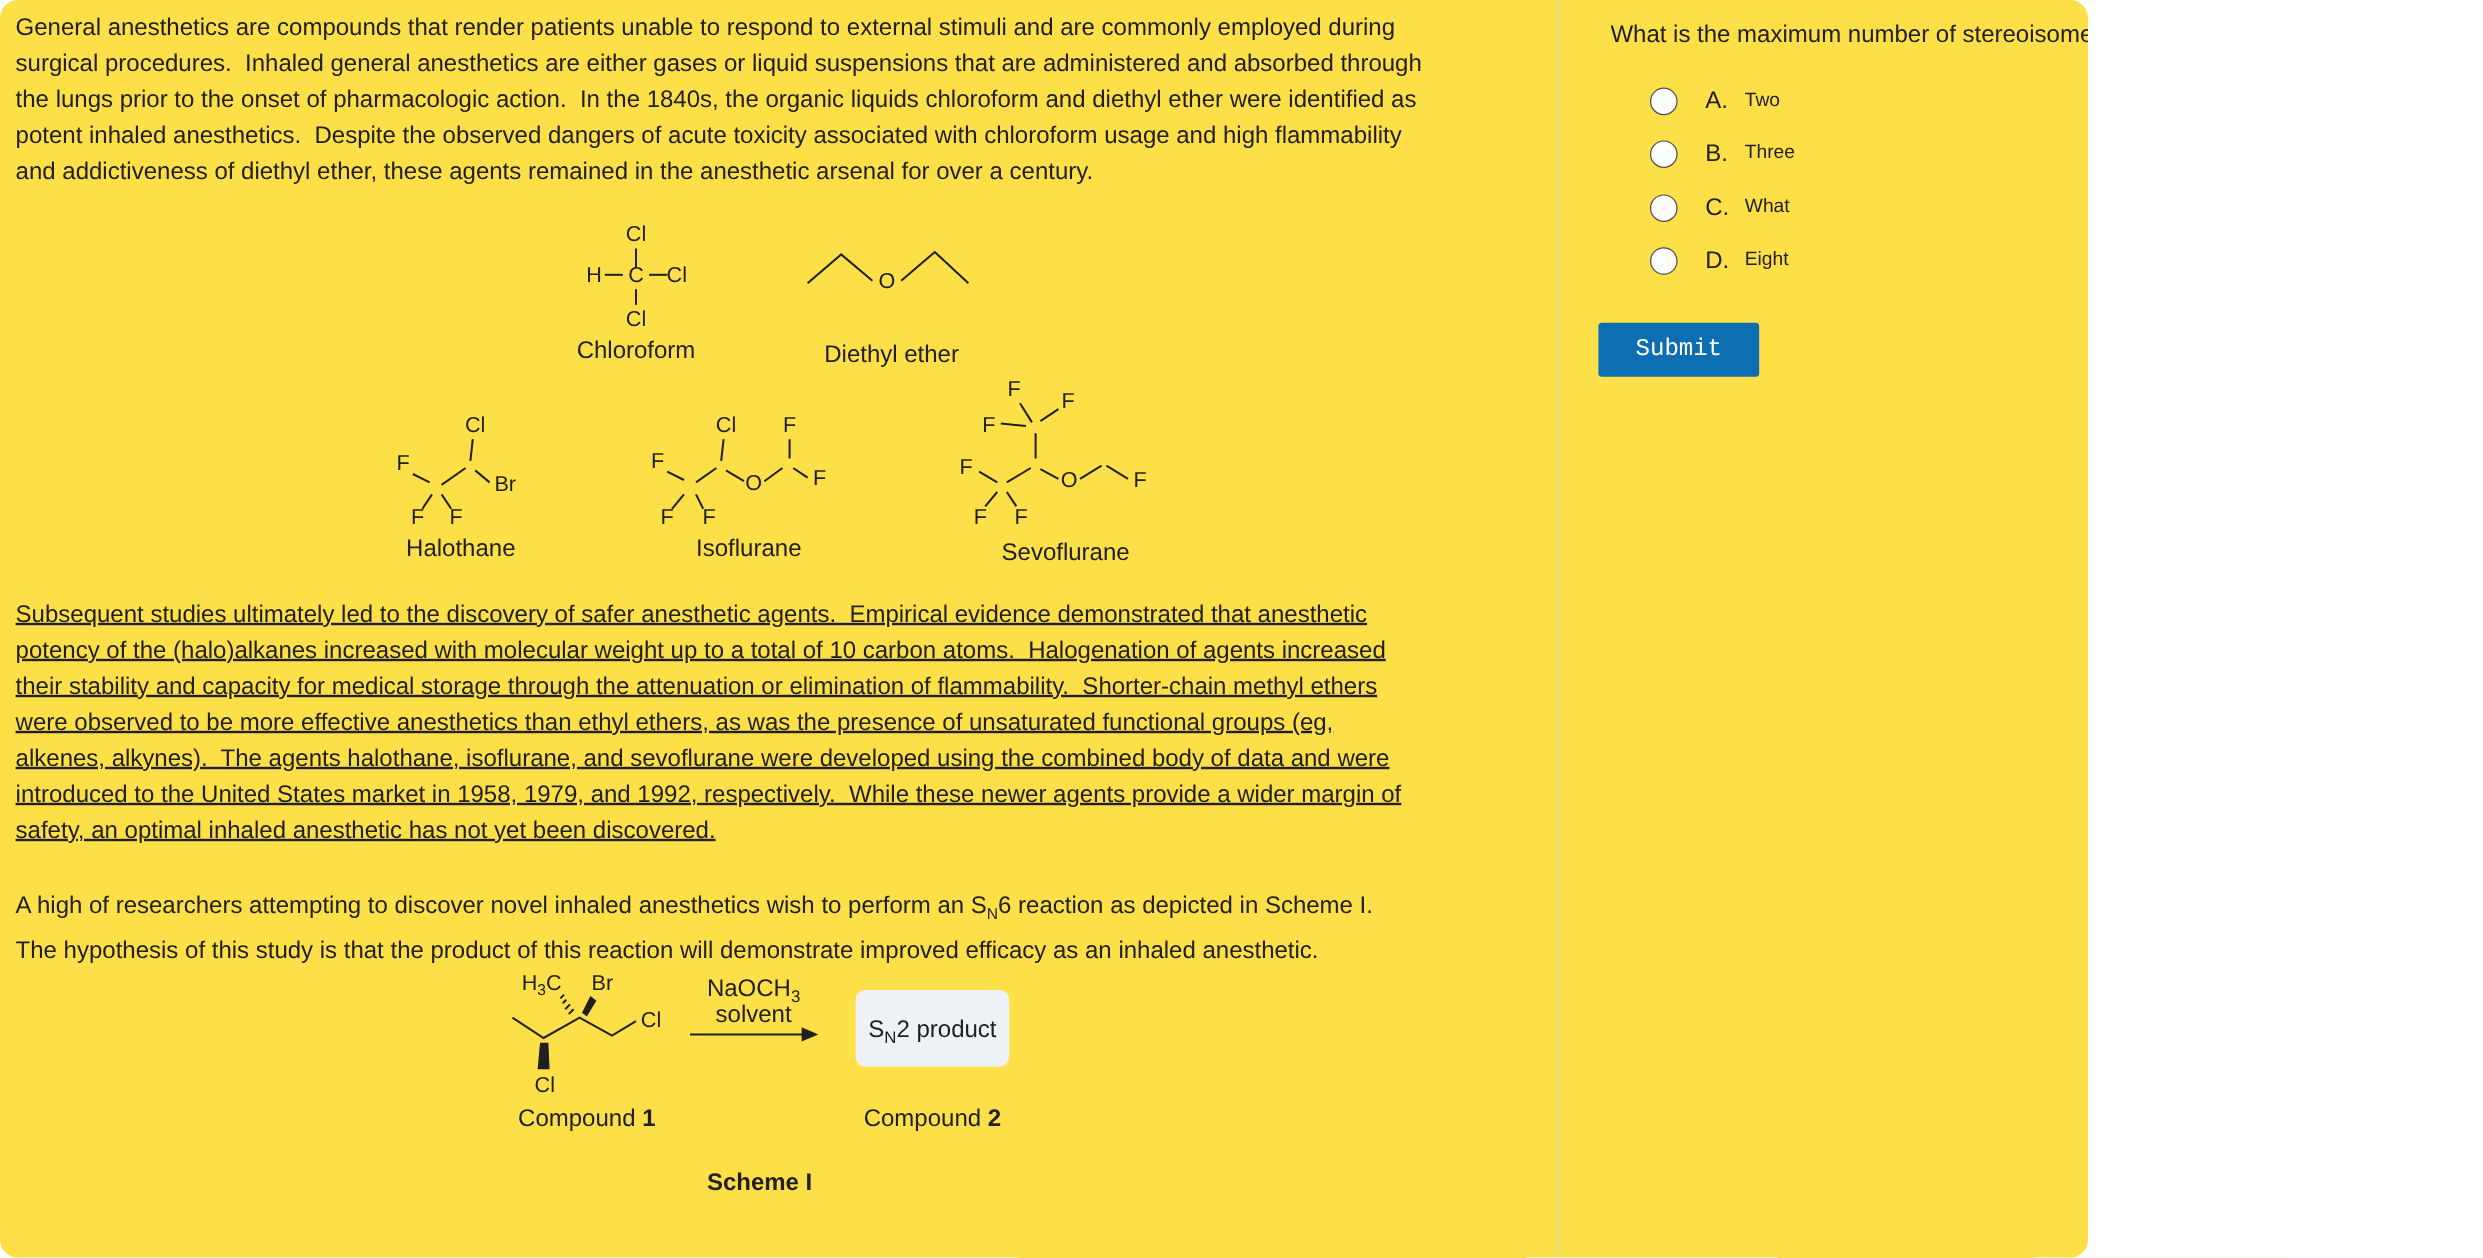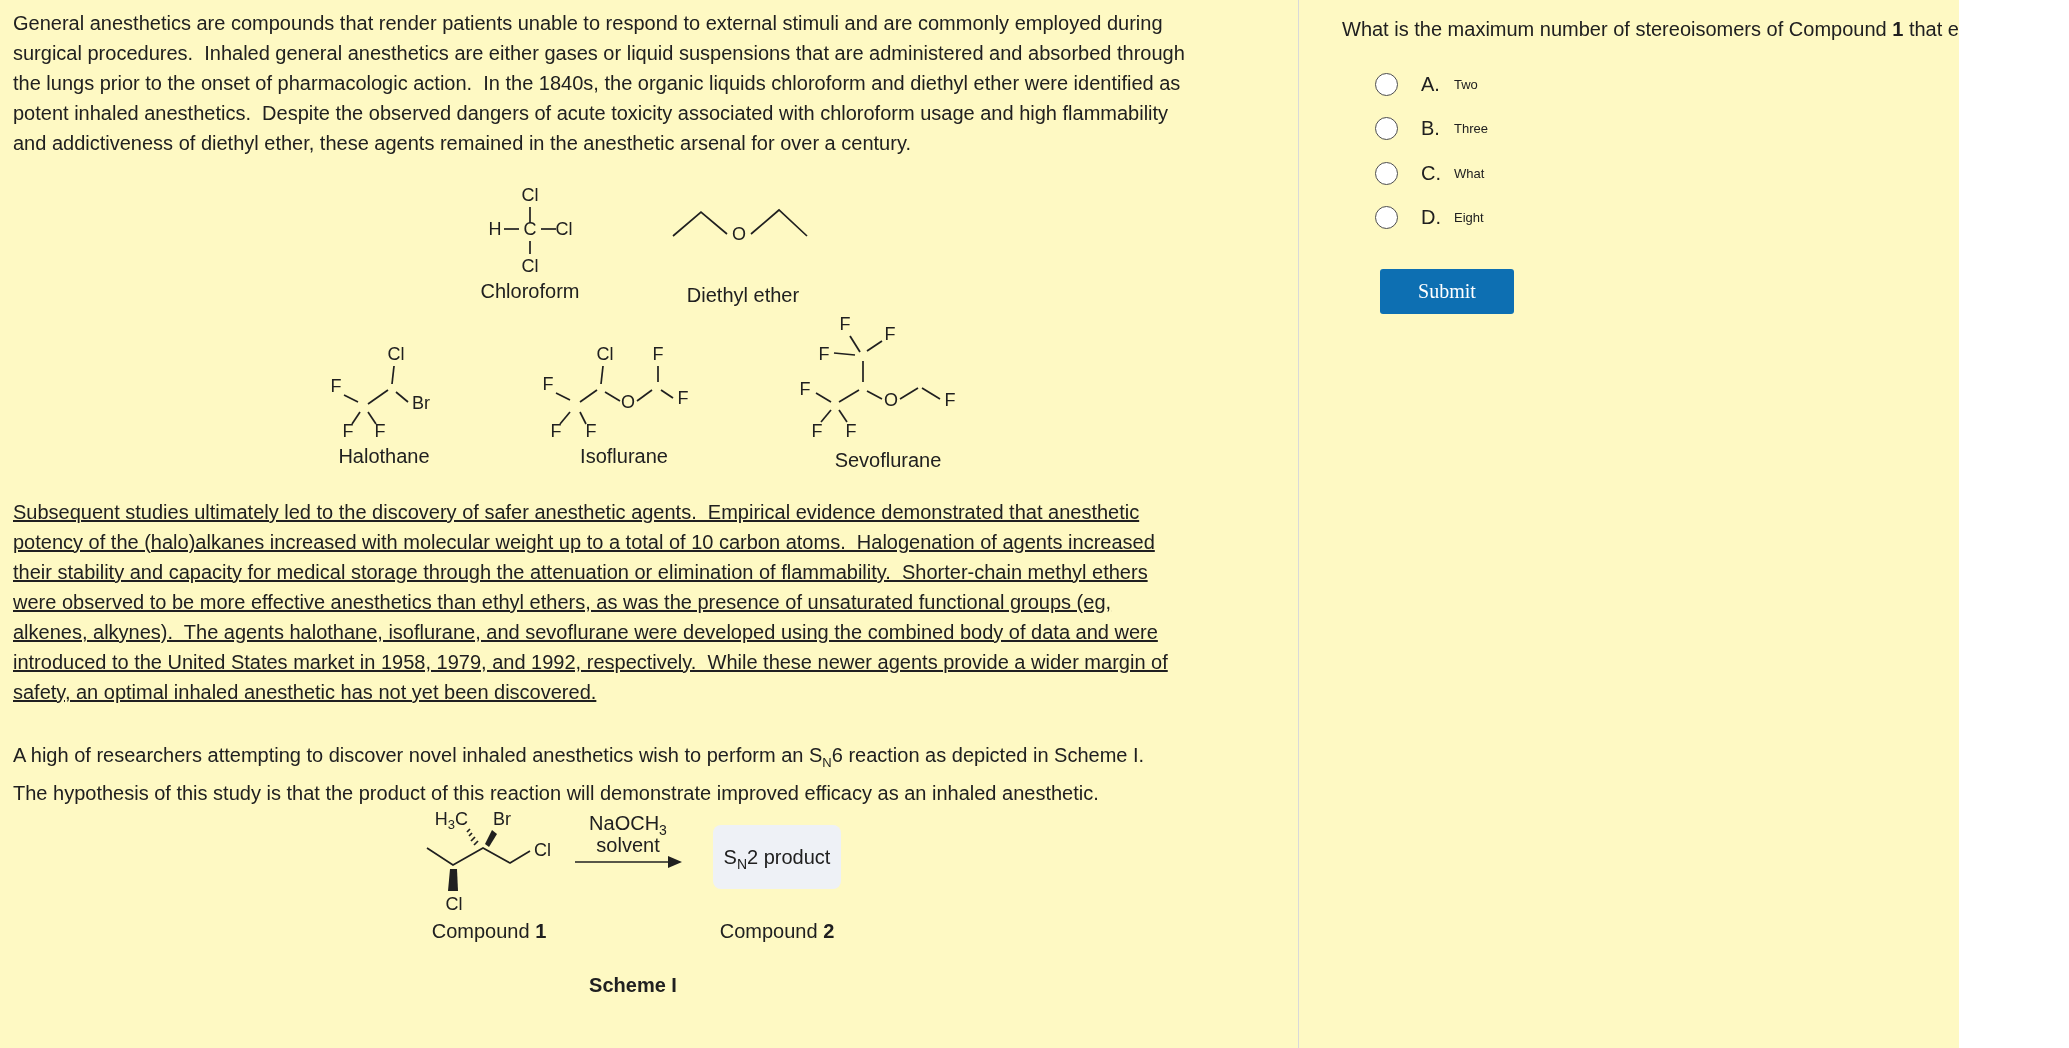--- a/index.html
+++ b/index.html
@@ -1,19 +1,19 @@
 <!DOCTYPE html>
 <html><head>
 <meta charset="utf-8">
 <style>
   * { margin:0; padding:0; box-sizing:border-box; }
   html,body { background:#ffffff; }
   .page {
-    position:relative; width:1959px; height:1048px; background:#fef9c3;
-    font-family:"Liberation Sans", sans-serif; color:#202020; overflow:hidden;
+    position:relative; width:1740px; height:1048px; background:#fde047;
+    font-family:"Liberation Sans", sans-serif; color:#202020; overflow:hidden;border-radius:15px;
   }
   .para {
     position:absolute; font-size:20px; line-height:30px;
     white-space:pre-wrap; width:1282px; left:13px;
   }
   #para1 { top:8px; }
   #para2 { top:497px;text-decoration:underline; }
   #para3 { top:740px; }
   .para sub { font-size:13px; }
   svg text {
@@ -46,25 +46,25 @@
   }
   #opt0 { top:71px; } #opt1 { top:115px; } #opt2 { top:160px; } #opt3 { top:204px; }
   .radio {
     width:23px; height:23px; border:1.6px solid #4d4d4d; border-radius:50%;
     background:#ffffff; flex:0 0 auto;
   }
   .opt-letter {
     display:inline-block; margin-left:23px; width:33px;
     font-size:20px; color:#202020;
   }
-  .opt-text { font-size:13px; color:#202020; }
+  .opt-text { font-size:16px; color:#202020; }
   .submit-btn {
-    position:absolute; left:1380px; top:269px; width:134px; height:45px;
+    position:absolute; left:1332px; top:269px; width:134px; height:45px;
     background:#0d6fb2; color:#ffffff; border:none; border-radius:3px;
-    font-family:Liberation Serif, serif; font-size:20px; cursor:pointer;
+    font-family:Liberation Mono, monospace; font-size:20px; cursor:pointer;
   }
   .sn2-box { fill:#eef1f6; }
 </style>
 </head>
 <body>
 
 <div class="page">
 
   <div>
 

